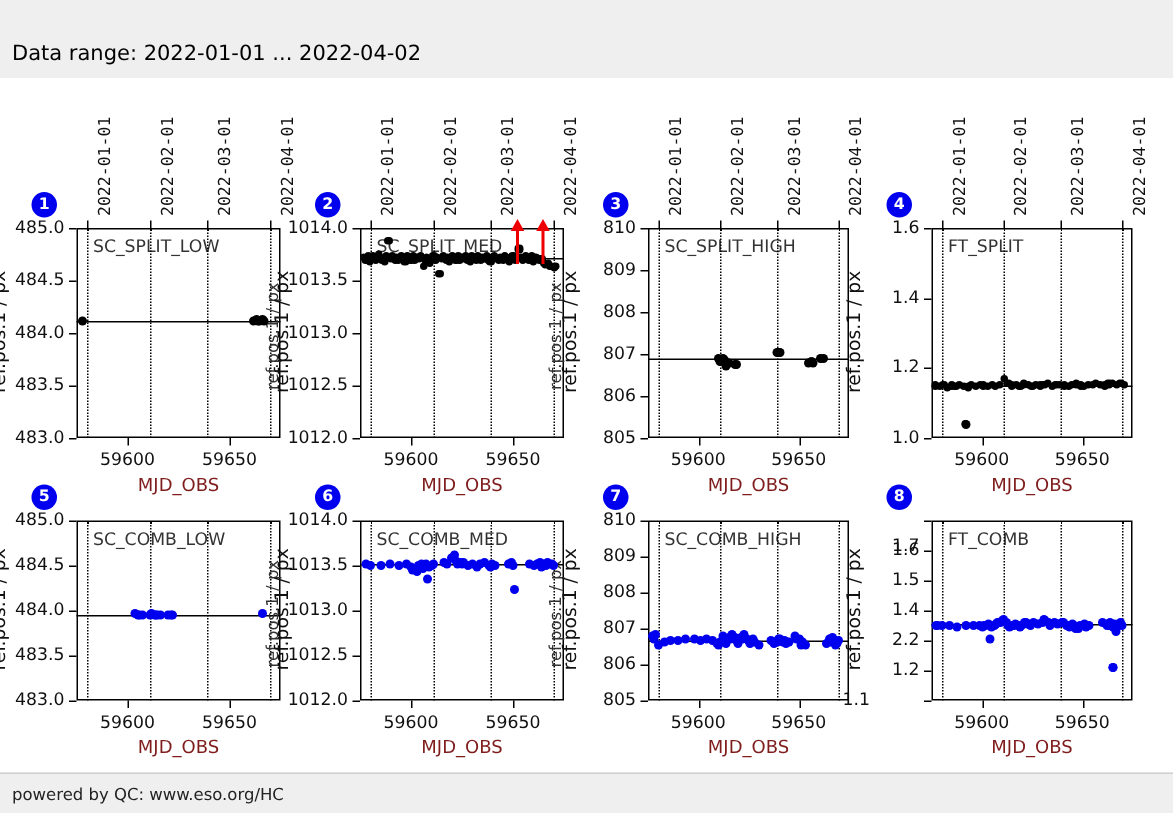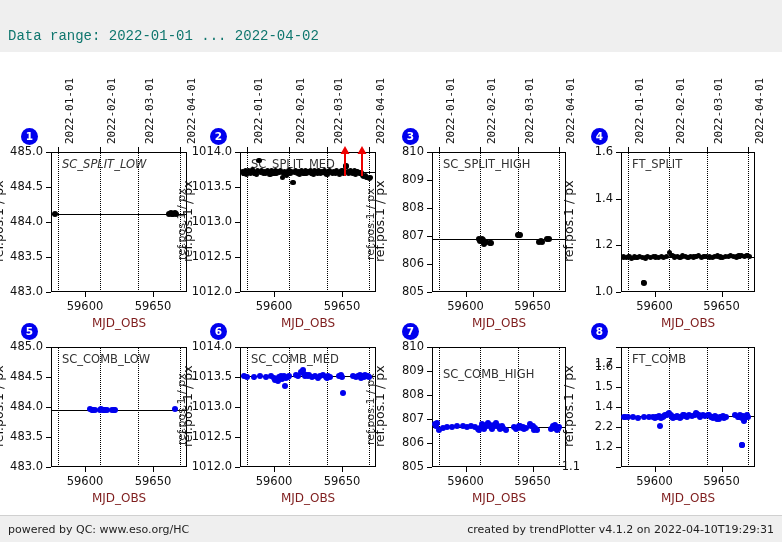--- a/index.html
+++ b/index.html
@@ -5,21 +5,21 @@
   html,body{margin:0;padding:0;}
   body{
     width:782px;height:542px;
     background:#eeeeee;
     font-family:"DejaVu Sans","Liberation Sans",sans-serif;
     overflow:hidden;
     position:relative;
   }
   .header{position:absolute;left:0;top:0;width:782px;height:52px;background:#efefef;}
   .title{position:absolute;left:8px;top:3px;font-size:17px;color:#1a1a1a;white-space:nowrap;}
-  .subtitle{position:absolute;left:8px;top:28px;font-size:14px;color:#0f766e;white-space:nowrap;font-family:Liberation Mono, monospace;}
+  .subtitle{position:absolute;left:8px;top:28px;font-size:14px;color:#000000;white-space:nowrap;}
 
   .canvas{position:absolute;left:0;top:52px;width:782px;height:463px;background:#ffffff;}
 
   .footer{position:absolute;left:0;top:515px;width:782px;height:27px;background:#efefef;
           border-top:1px solid #d0d0d0;}
   .footer-left{position:absolute;left:8px;top:7px;font-size:11px;color:#222;}
   .footer-right{position:absolute;right:8px;top:7px;font-size:11px;color:#222;}
 
   
   .panel{position:absolute;box-sizing:border-box;border:1px solid #000;background:#fff;}
@@ -49,21 +49,21 @@
 </head>
 <body>
 
 <div class="header">
   <div class="subtitle">Data range: 2022-01-01 ... 2022-04-02</div>
 </div>
 
 <div class="canvas" id="canvas">
     <div class="panel" style="left: 51px; top: 100px; width: 136px; height: 140px;"></div>
     <div class="badge" style="left: 21px; top: 76px;">1</div>
-    <div class="plotlabel" style="left: 62px; top: 105px; font-style: italic;">SC_SPLIT_LOW</div>
+    <div class="plotlabel" style="left: 62px; top: 105px;">SC_SPLIT_LOW</div>
     <div class="gridv" style="left: 57.8px; top: 100px; height: 140px;"></div>
     <div class="gridv" style="left: 99.96px; top: 100px; height: 140px;"></div>
     <div class="gridv" style="left: 138.04px; top: 100px; height: 140px;"></div>
     <div class="gridv" style="left: 180.2px; top: 100px; height: 140px;"></div>
     <div class="meanline" style="left: 51px; top: 161.6px; width: 136px;"></div>
     <div class="tickmark" style="left: 46px; top: 240px; width: 5px; height: 1px;"></div>
     <div class="ytick" style="left: -5px; top: 232px; width: 48px;">483.0</div>
     <div class="tickmark" style="left: 46px; top: 205px; width: 5px; height: 1px;"></div>
     <div class="ytick" style="left: -5px; top: 197px; width: 48px;">483.5</div>
     <div class="tickmark" style="left: 46px; top: 170px; width: 5px; height: 1px;"></div>
@@ -470,21 +470,21 @@
     <div class="pt" style="left: 356.68px; top: 320.2px; width: 6px; height: 6px; background: rgb(0, 0, 238);"></div>
     <div class="pt" style="left: 358.04px; top: 322.6px; width: 6px; height: 6px; background: rgb(0, 0, 238);"></div>
     <div class="pt" style="left: 359.4px; top: 320.8px; width: 6px; height: 6px; background: rgb(0, 0, 238);"></div>
     <div class="pt" style="left: 360.76px; top: 322px; width: 6px; height: 6px; background: rgb(0, 0, 238);"></div>
     <div class="pt" style="left: 362.12px; top: 319.6px; width: 6px; height: 6px; background: rgb(0, 0, 238);"></div>
     <div class="pt" style="left: 363.48px; top: 321.4px; width: 6px; height: 6px; background: rgb(0, 0, 238);"></div>
     <div class="pt" style="left: 364.84px; top: 320.8px; width: 6px; height: 6px; background: rgb(0, 0, 238);"></div>
     <div class="pt" style="left: 366.2px; top: 322px; width: 6px; height: 6px; background: rgb(0, 0, 238);"></div>
     <div class="panel" style="left: 432px; top: 295px; width: 134px; height: 120px;"></div>
     <div class="badge" style="left: 402px; top: 271px;">7</div>
-    <div class="plotlabel" style="left: 443px; top: 300px; margin-top: 15px;">SC_COMB_HIGH</div>
+    <div class="plotlabel" style="left: 443px; top: 300px;">SC_COMB_HIGH</div>
     <div class="gridv" style="left: 438.7px; top: 295px; height: 120px;"></div>
     <div class="gridv" style="left: 480.24px; top: 295px; height: 120px;"></div>
     <div class="gridv" style="left: 517.76px; top: 295px; height: 120px;"></div>
     <div class="gridv" style="left: 559.3px; top: 295px; height: 120px;"></div>
     <div class="meanline" style="left: 432px; top: 374.68px; width: 134px;"></div>
     <div class="tickmark" style="left: 427px; top: 415px; width: 5px; height: 1px;"></div>
     <div class="ytick" style="left: 376px; top: 407px; width: 48px;">805</div>
     <div class="tickmark" style="left: 427px; top: 391px; width: 5px; height: 1px;"></div>
     <div class="ytick" style="left: 376px; top: 383px; width: 48px;">806</div>
     <div class="tickmark" style="left: 427px; top: 367px; width: 5px; height: 1px;"></div>
@@ -650,14 +650,13 @@
     <div class="pt" style="left: 742.62px; top: 361.6px; width: 6px; height: 6px; background: rgb(0, 0, 238);"></div>
     <div class="pt" style="left: 743.96px; top: 360.4px; width: 6px; height: 6px; background: rgb(0, 0, 238);"></div>
     <div class="pt" style="left: 745.3px; top: 362px; width: 6px; height: 6px; background: rgb(0, 0, 238);"></div>
     <div class="pt" style="left: 656.86px; top: 371.4px; width: 6px; height: 6px; background: rgb(0, 0, 238);"></div>
     <div class="pt" style="left: 738.6px; top: 390px; width: 6px; height: 6px; background: rgb(0, 0, 238);"></div>
     <div class="pt" style="left: 738.6px; top: 390px; width: 6px; height: 6px; background: rgb(0, 0, 238);"></div>
   </div>
 
 <div class="footer">
   <div class="footer-left">powered by QC: www.eso.org/HC</div>
-  <div class="footer-right">created by trendPlotter v4.1.2 on 2022-04-10T19:29:31</div>
 </div>
 
 </body></html>

